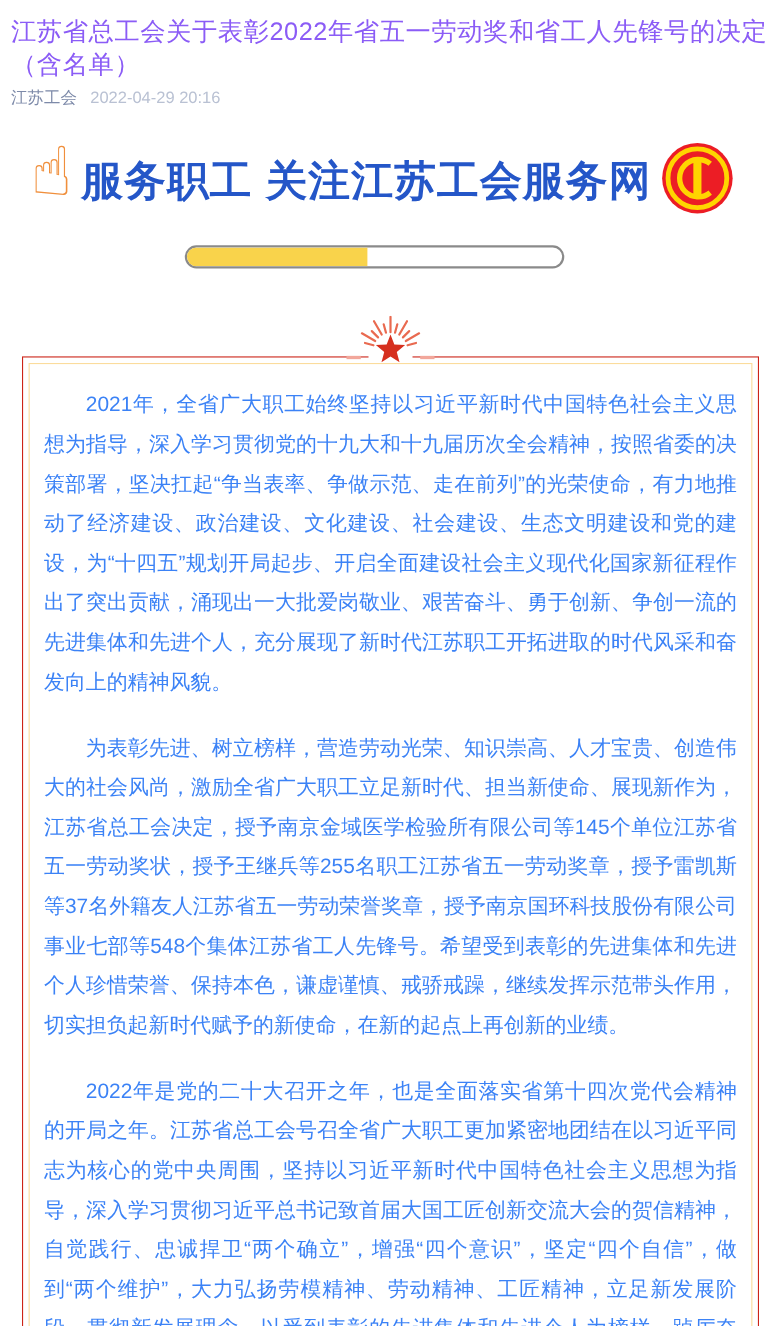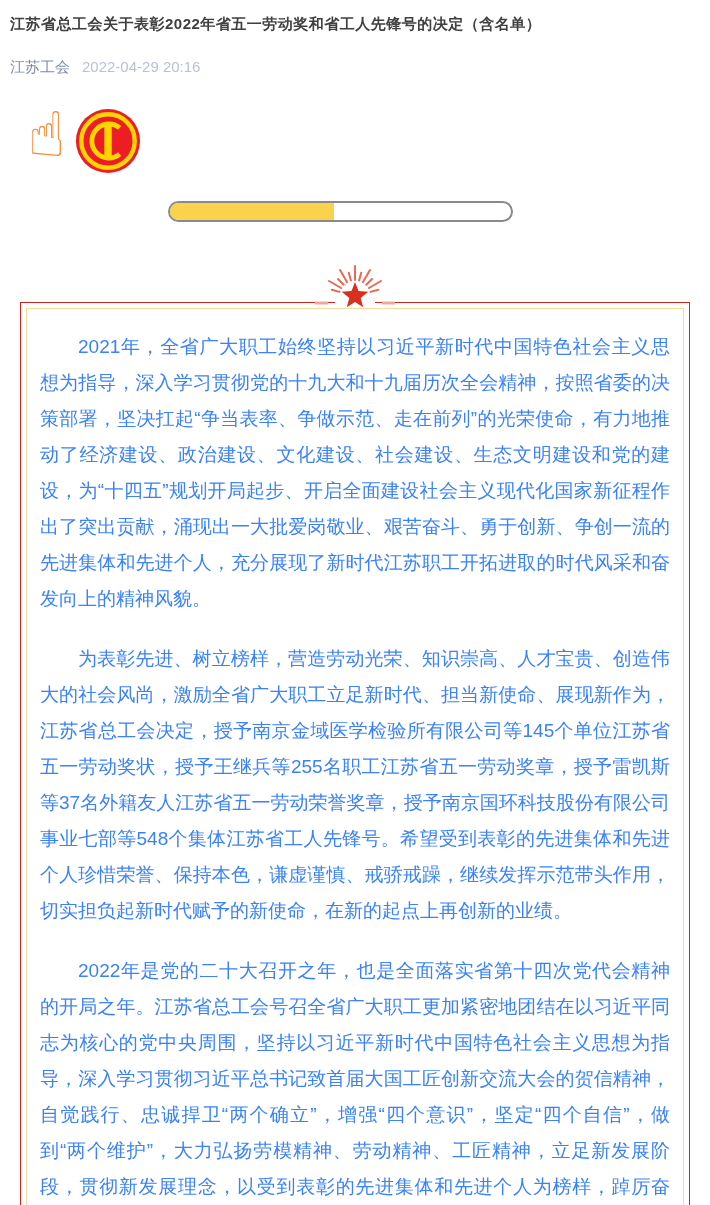--- a/index.html
+++ b/index.html
@@ -6,28 +6,28 @@
   body{
     width:710px;
     font-family:"Liberation Sans","DejaVu Sans",sans-serif;
     color:#333;
   }
   .page{width:710px;overflow:hidden;background:#fff;}
 
   
   .title{
     margin:14px 10px 0 10px;
-    font-size:15px;
-    font-weight:bold;
-    color:#404040;
+    font-size:23px;
+    font-weight:normal;
+    color:#8b5cf6;
     line-height:1.3;
     letter-spacing:0.5px;
   }
   .byline{
-    margin:24px 10px 0 10px;
+    margin:6px 10px 0 10px;
     font-size:15px;
   }
   .byline .src{color:#7d8aa9;margin-right:12px;}
   .byline .time{color:#b9c1d3;}
 
   
   .banner{
     display:flex;
     align-items:center;
     margin:20px 0 0 28px;
@@ -102,20 +102,21 @@
 <div class="page">
 
   <h1 class="title">江苏省总工会关于表彰2022年省五一劳动奖和省工人先锋号的决定（含名单）</h1>
 
   <div class="byline">
     <span class="src">江苏工会</span><span class="time">2022-04-29 20:16</span>
   </div>
 
   <div class="banner">
     <span class="hand">☝</span>
+    <span class="slogan">服务职工 关注江苏工会服务网</span>
     <span class="logo">
       <svg width="68" height="68" viewBox="0 0 70 70" aria-hidden="true">
         <circle cx="35" cy="35" r="33" fill="#ec1d25"></circle>
         <circle cx="35" cy="35" r="27.5" fill="none" stroke="#ffd500" stroke-width="4.5"></circle>
         <path d="M 47 21.5 A 17.5 17.5 0 1 0 47 48.5" fill="none" stroke="#ffd500" stroke-width="5"></path>
         <rect x="31.2" y="15.5" width="7.6" height="39" rx="3.8" fill="#ffd500"></rect>
       </svg>
     </span>
   </div>
 

